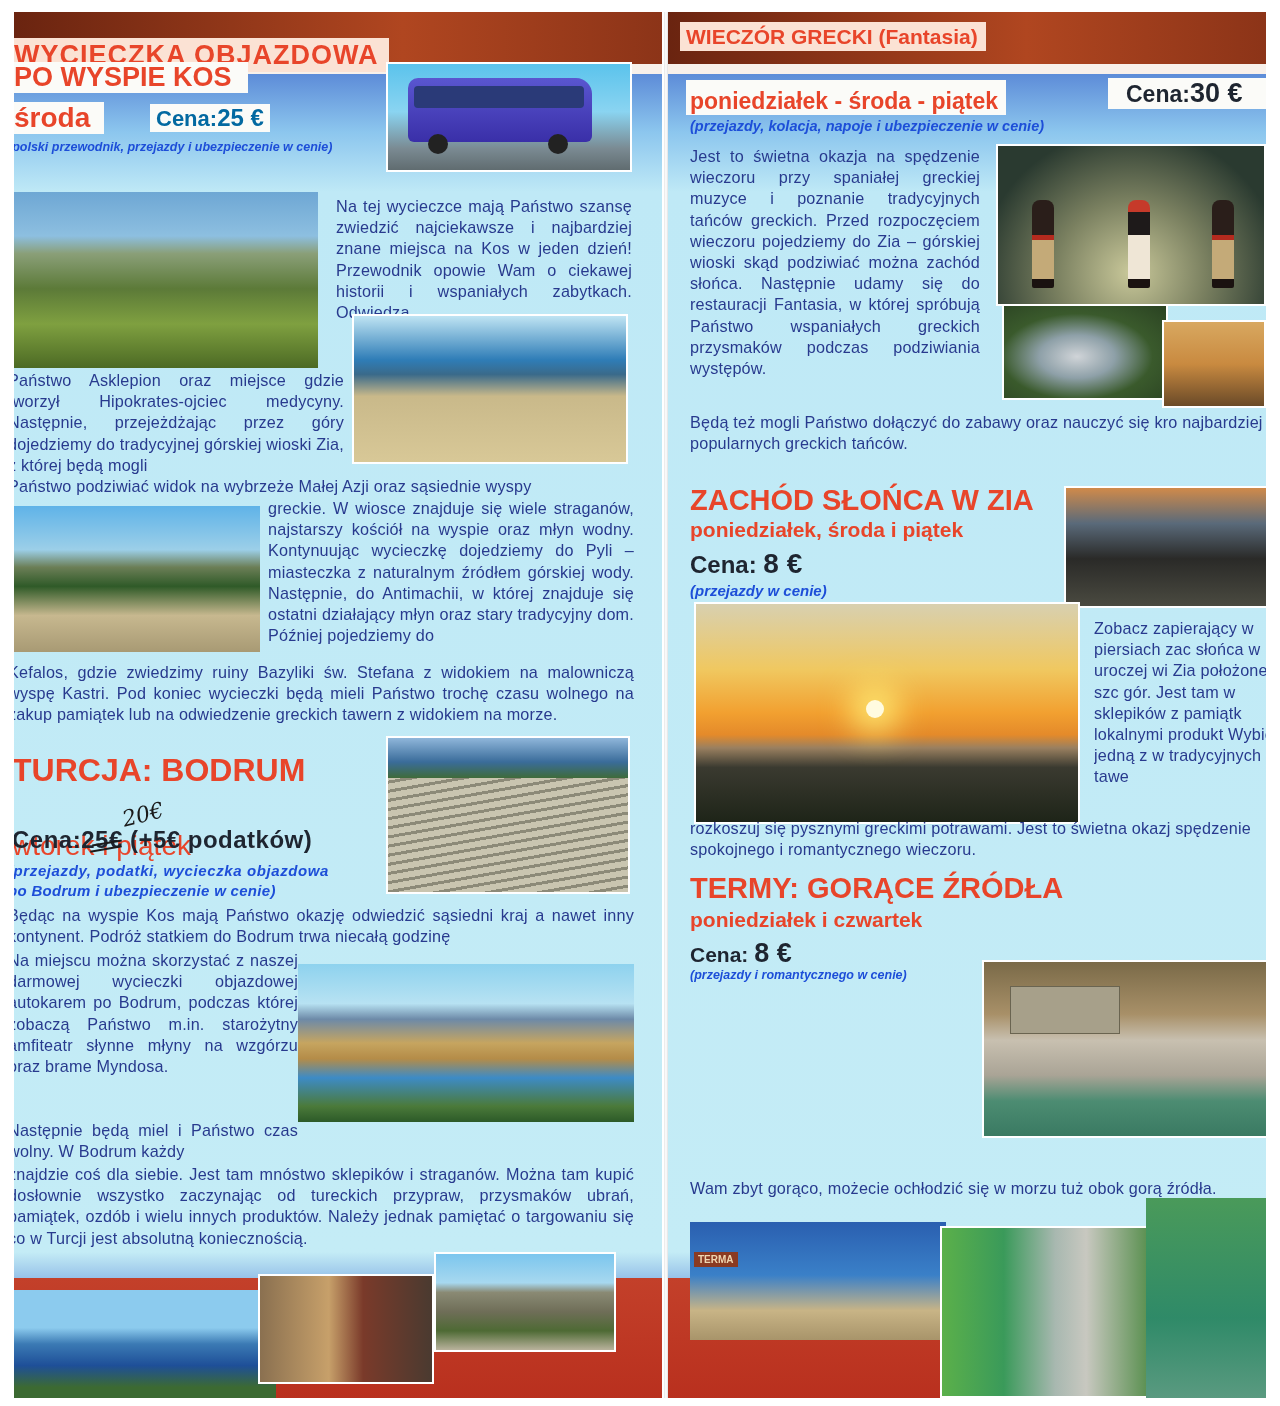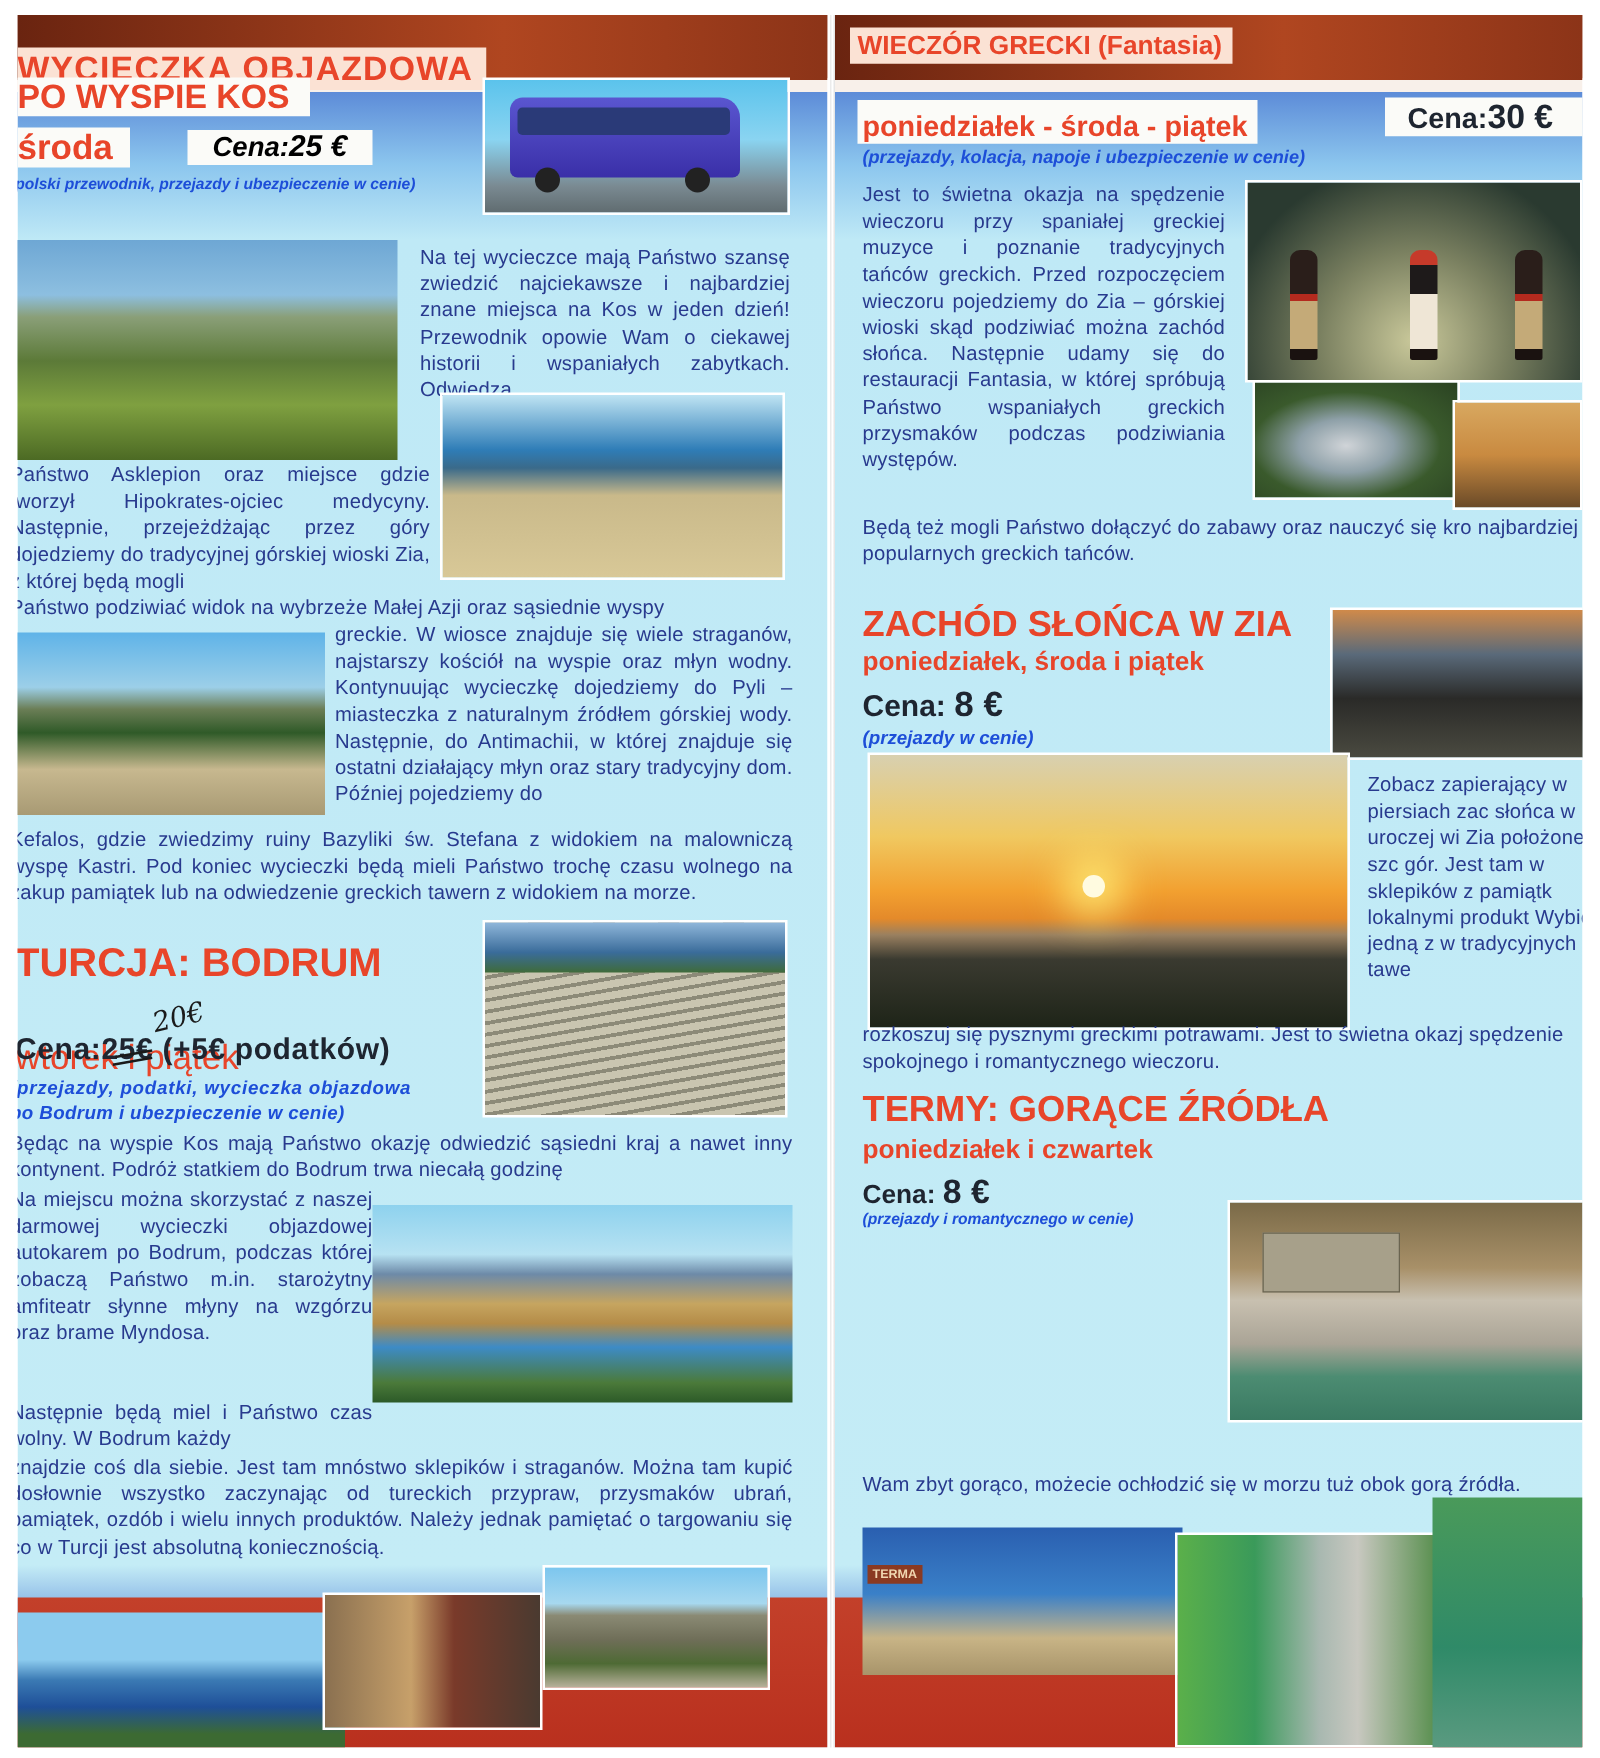--- a/index.html
+++ b/index.html
@@ -72,21 +72,21 @@
 <body>
 
 <div class="page left">
   <div class="bg-grad"></div>
   <div class="top-band"></div>
   <div class="bottom-band"></div>
 
   <div class="hdr-box" style="left:0; top:10px; padding:4px 10px 3px 0; font-size:27px; letter-spacing:1px; background:#fbe2d4;margin-top:16px;">WYCIECZKA  OBJAZDOWA</div>
   <div class="hdr-white" style="left:0; top:50px; padding:2px 16px 2px 0; font-size:27px; background:#fbfbf8;">PO  WYSPIE KOS</div>
   <div class="hdr-white" style="left:0; top:90px; padding:2px 14px 2px 0; font-size:28px; background:#fbfbf8;">środa</div>
-  <div class="hdr-white dark" style="left:136px; top:92px; padding:2px 20px; font-size:22px; color:#000000; background:#fbfbf8;font-style:italic;">
+  <div class="hdr-white dark" style="left:136px; top:92px; padding:2px 6px; font-size:22px; color:#0369a1; background:#fbfbf8;">
     <span>Cena:</span><span style="font-size:24px;">25 €</span>
   </div>
   <div class="note" style="left:-6px; top:128px; font-size:12.5px;">(polski przewodnik, przejazdy i ubezpieczenie w cenie)</div>
 
   <div class="photo ph-bus" style="left:372px; top:50px; width:246px; height:110px;">
     <div class="bus"></div>
     <div class="w1"></div>
     <div class="wh" style="left:40px;"></div>
     <div class="wh" style="left:160px;"></div>
   </div>

